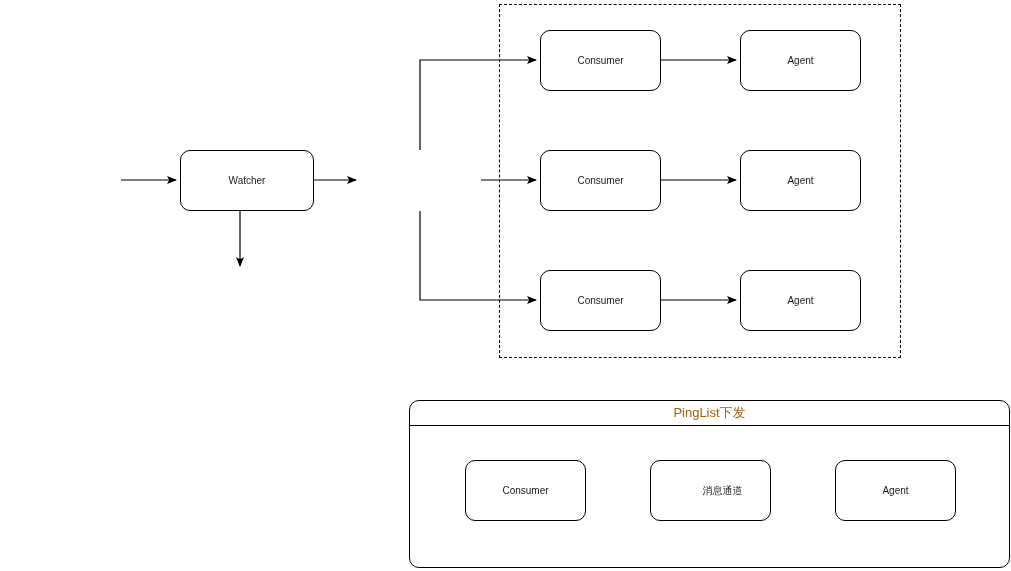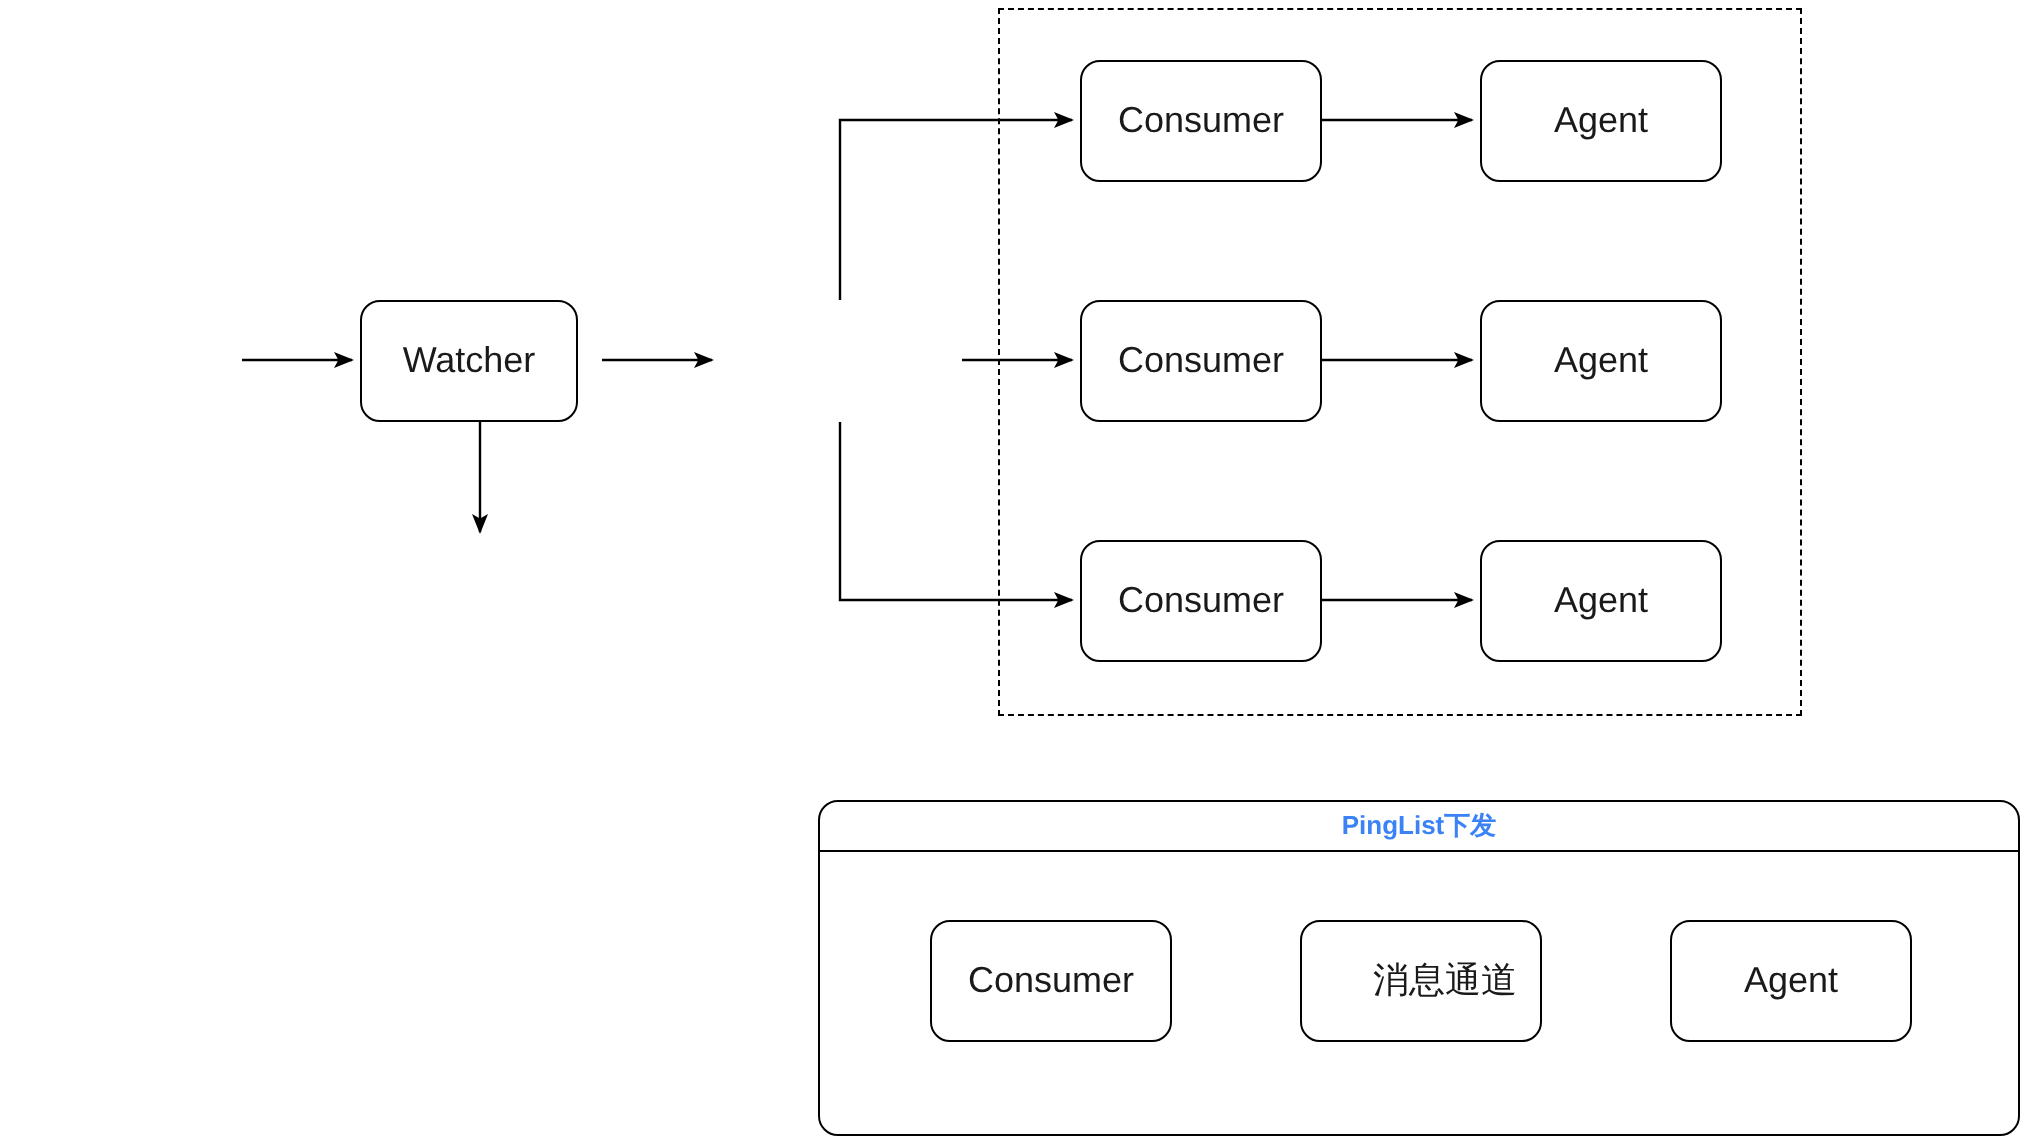--- a/index.html
+++ b/index.html
@@ -28,21 +28,21 @@
   .node {
     position: absolute;
     box-sizing: border-box;
     border: 1.2px solid #000000;
     border-radius: 10px;
     background: #ffffff;
     display: flex;
     align-items: center;
     justify-content: center;
     color: #1a1a1a;
-    font-size: 18px;
+    font-size: 10px;
     line-height: 1.2;
     text-align: center;
     z-index: 2;
   }
   .node-label {
     display: block;
     padding: 0 6px;
   }
   .dashed-group {
     position: absolute;
@@ -64,22 +64,22 @@
     left: 0;
     top: 0;
     width: 100%;
     height: 25px;
     box-sizing: border-box;
     border-bottom: 1.2px solid #000000;
     display: flex;
     align-items: center;
     justify-content: center;
     font-size: 13px;
-    font-weight: bold;
-    color: #3b82f6;
+    font-weight: normal;
+    color: #a16207;
   }
 </style>
 </head>
 <body>
 
 <div id="canvas">
 
   <svg class="wires" viewBox="0 0 1011 571" xmlns="http://www.w3.org/2000/svg">
     <defs>
       <marker id="arrow-solid" markerWidth="10" markerHeight="8" refX="9" refY="4" orient="auto" markerUnits="userSpaceOnUse">
@@ -109,21 +109,21 @@
       <path d="M661,300 L736,300" marker-end="url(#arrow-solid)"></path>
 
       <path d="M586,490 L647,490" marker-end="url(#arrow-open)"></path>
       <path d="M771,490 L831,490" marker-end="url(#arrow-open)"></path>
     </g>
   </svg>
 
   <div class="dashed-group" style="left:499px; top:4px; width:402px; height:354px;"></div>
 
 
-  <div class="node" style="left:180px; top:150px; width:109px; height:61px;">
+  <div class="node" style="left:180px; top:150px; width:134px; height:61px;">
     <span class="node-label">Watcher</span>
   </div>
 
 
 
   <div class="node" style="left:540px; top:30px; width:121px; height:61px;">
     <span class="node-label">Consumer</span>
   </div>
   <div class="node" style="left:740px; top:30px; width:121px; height:61px;">
     <span class="node-label">Agent</span>

